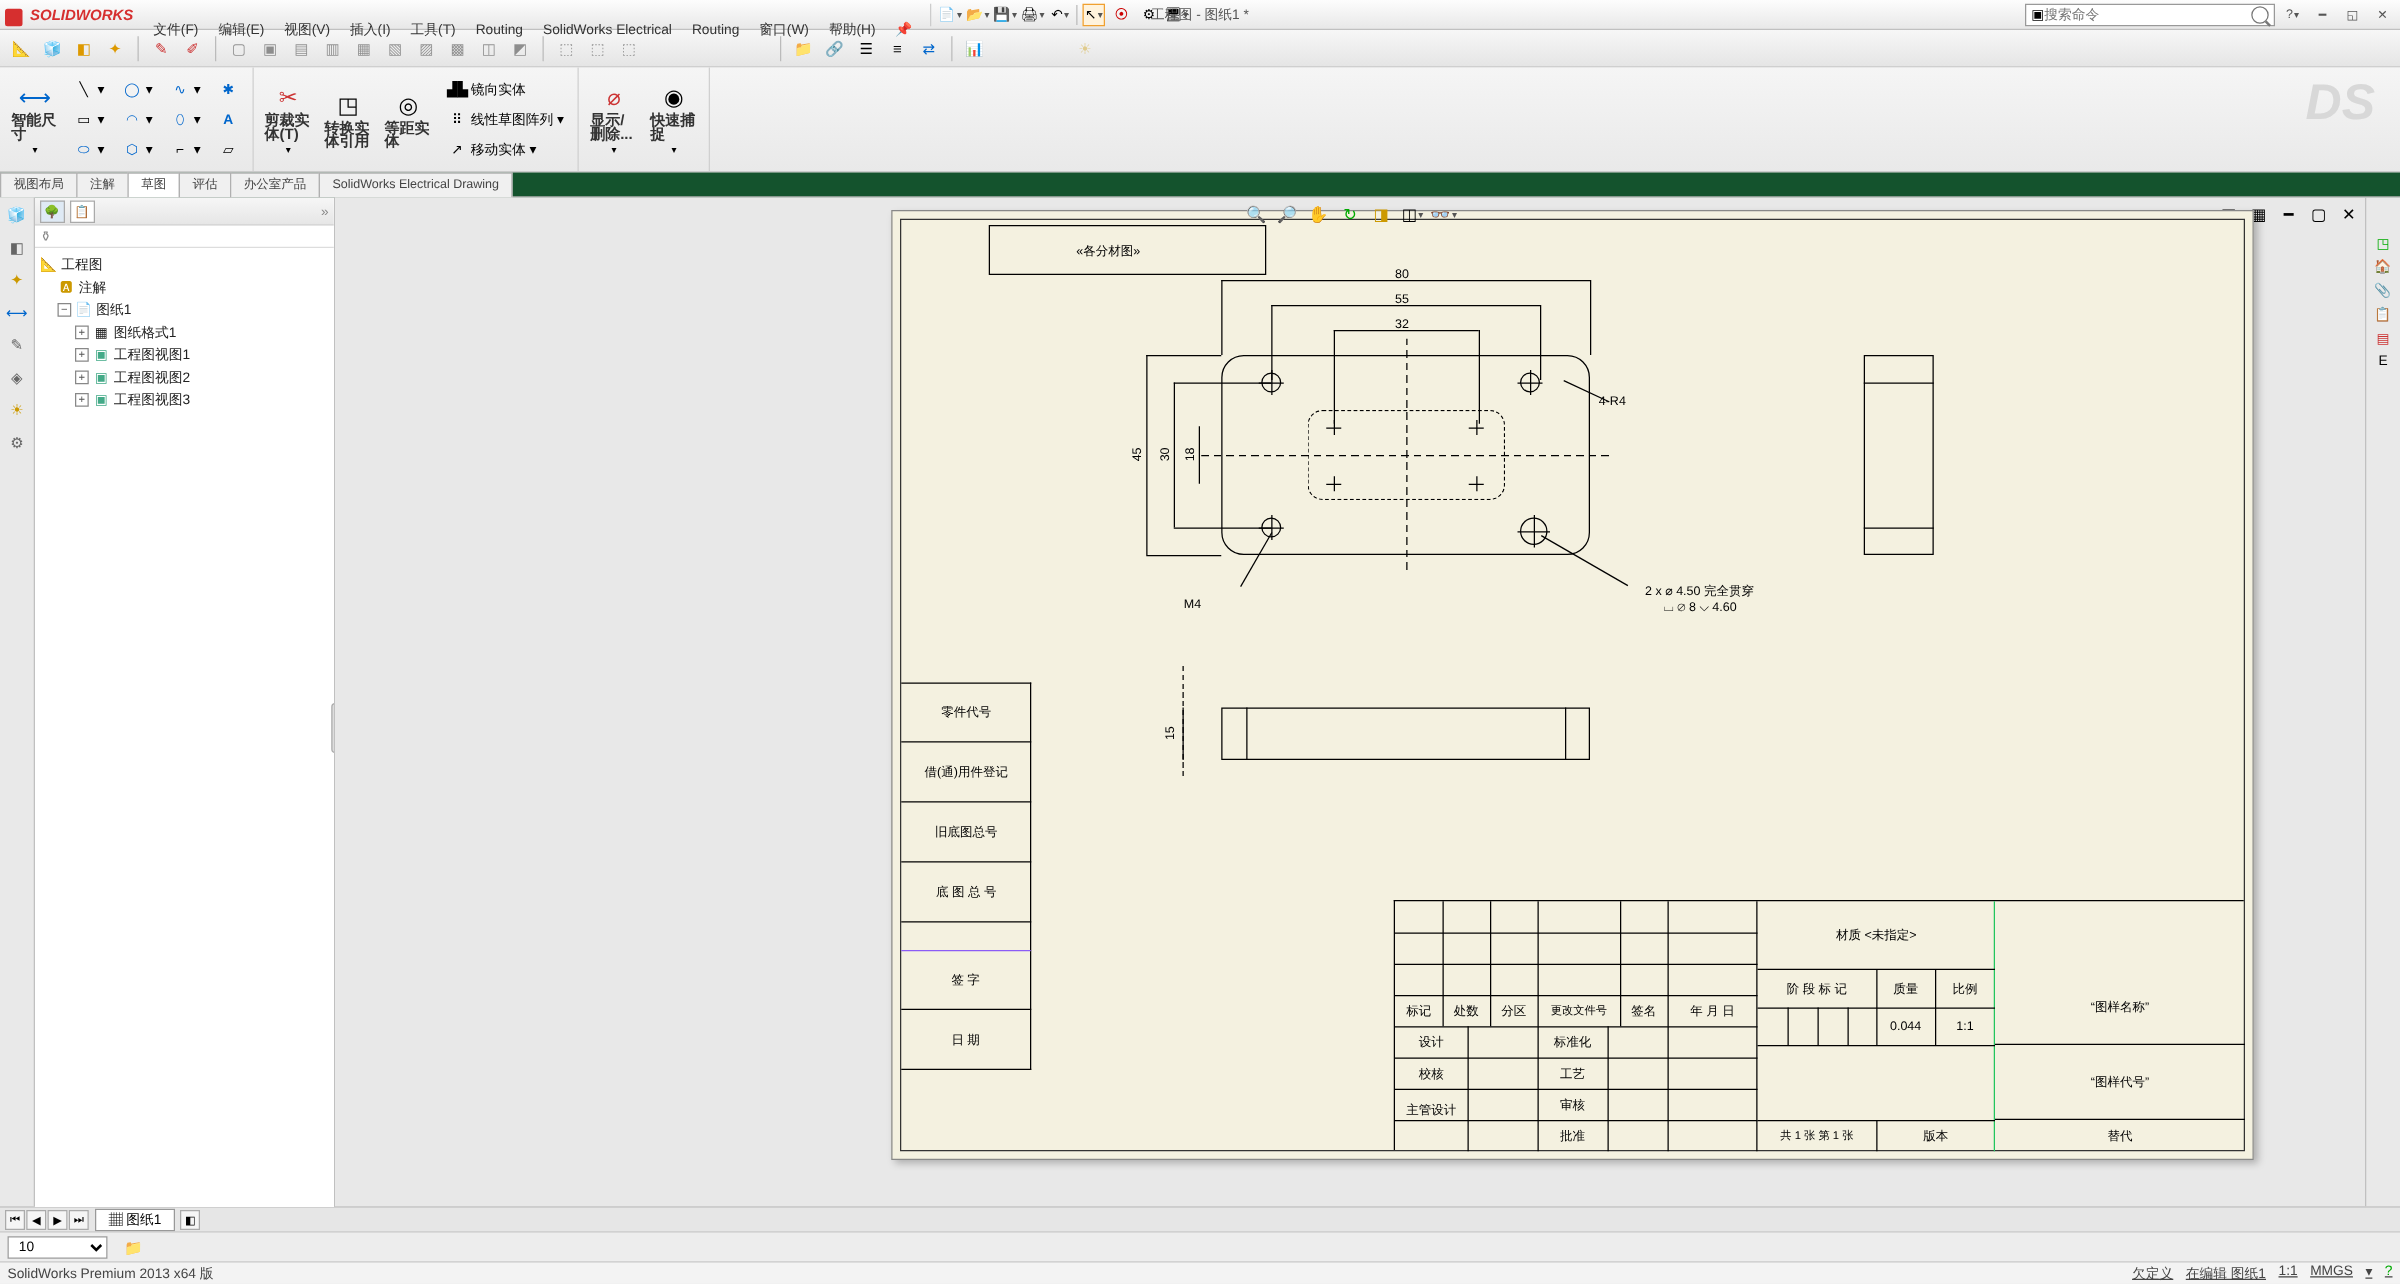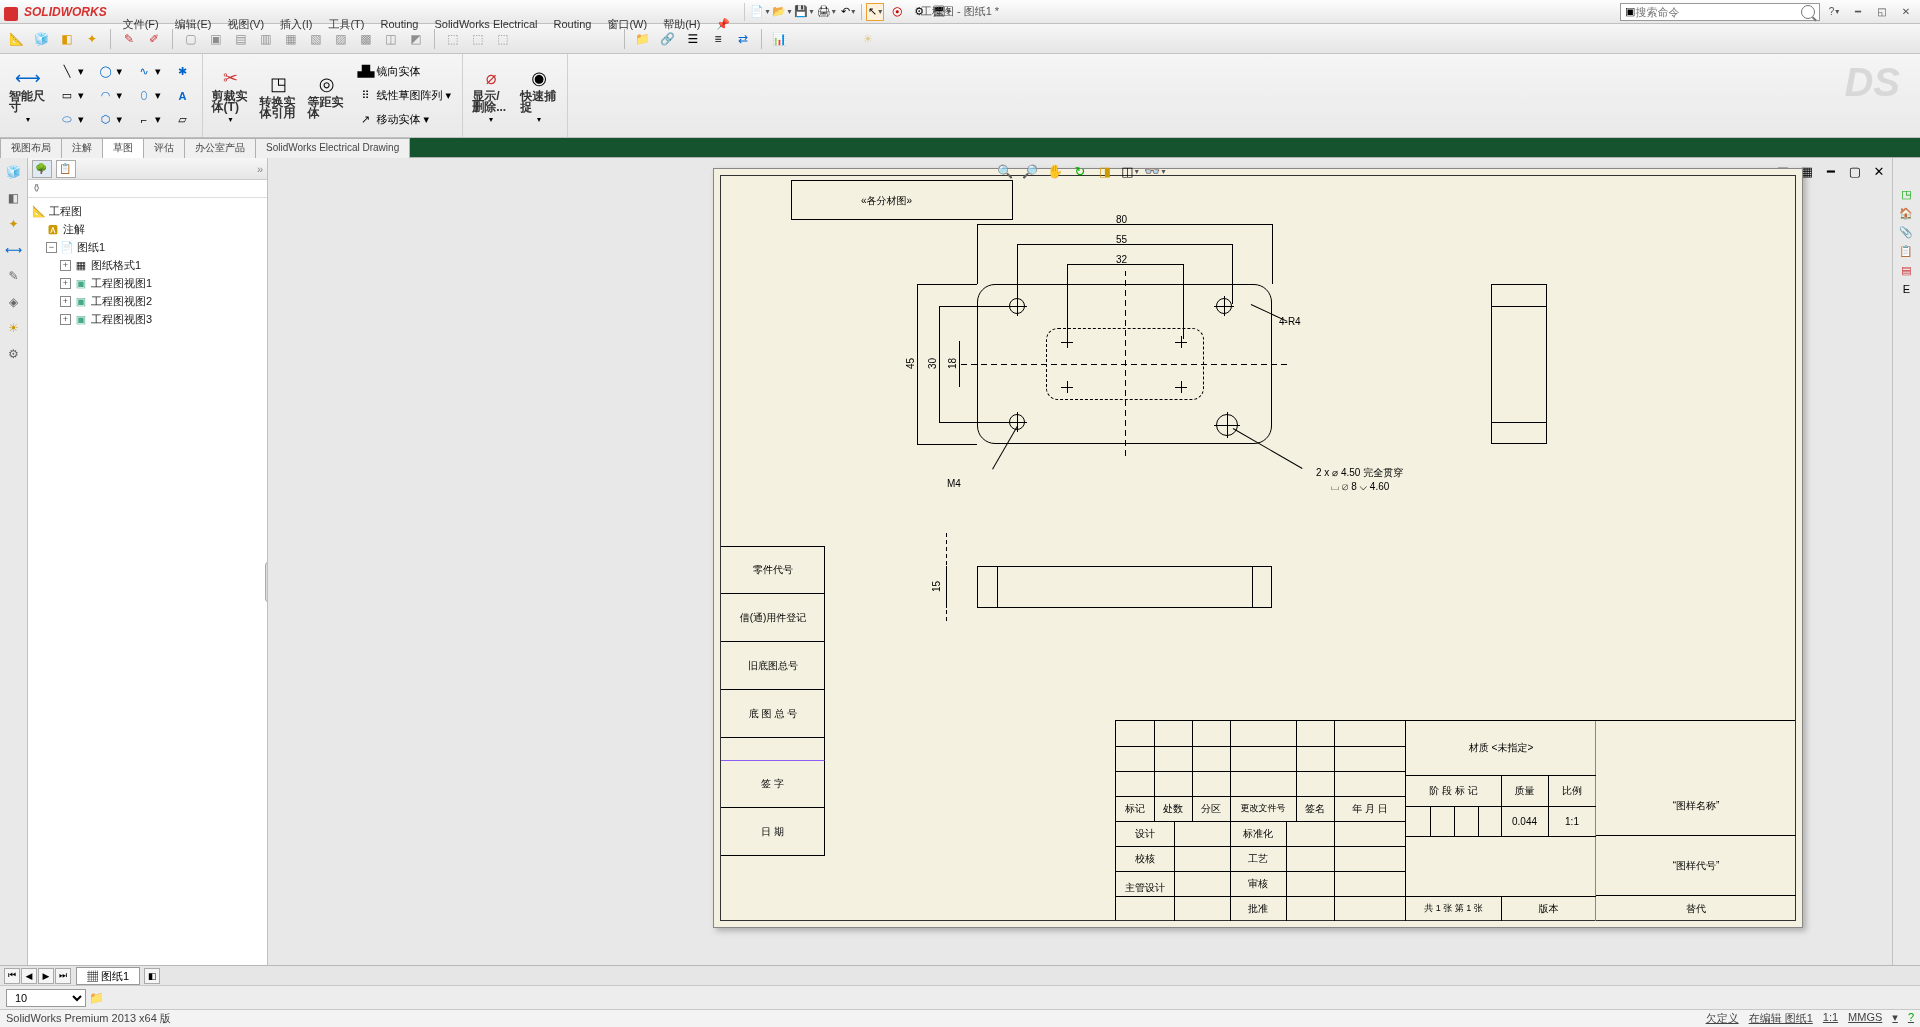--- a/index.html
+++ b/index.html
@@ -67,21 +67,21 @@
 .sheet-inner { position:absolute; inset:6px; border:1px solid #333; }
 
 .sidetools-r { width:28px; background:#e9e9e9; border-left:1px solid #c0c0c0; display:flex; flex-direction:column; align-items:center; padding-top:30px; gap:6px; }
 
 
 .sheettabs { height:20px; background:#e6e6e6; border-top:1px solid #b8b8b8; display:flex; align-items:center; padding:0 4px; }
 .nav-bt { width:16px; height:16px; border:1px solid #aaa; background:#f5f5f5; display:flex; align-items:center; justify-content:center; font-size:9px; cursor:default; margin-right:1px; }
 .sheet-tab { padding:0 10px; height:18px; line-height:16px; border:1px solid #999; background:#fff; font-size:10px; margin-left:4px; cursor:default; }
 
 
-.lwbar { height:24px; background:#ededed; border-top:1px solid #c8c8c8; display:flex; align-items:center; padding:0 6px; gap:0; }
+.lwbar { height:24px; background:#ededed; border-top:1px solid #c8c8c8; display:flex; align-items:center; padding:0 6px; gap:10px; }
 .lw-sel { width:80px; height:18px; border:1px solid #999; background:#fff; padding:0 4px; font-size:11px; }
 
 
 .status { height:18px; background:#f3f3f3; border-top:1px solid #c8c8c8; display:flex; align-items:center; padding:0 6px; font-size:10px; color:#444; }
 .status .sp { margin-left:auto; display:flex; gap:10px;text-decoration:underline; }
 
 
 .stroke { position:absolute; background:#000; }
 .hline { height:1px; }
 .vline { width:1px; }

